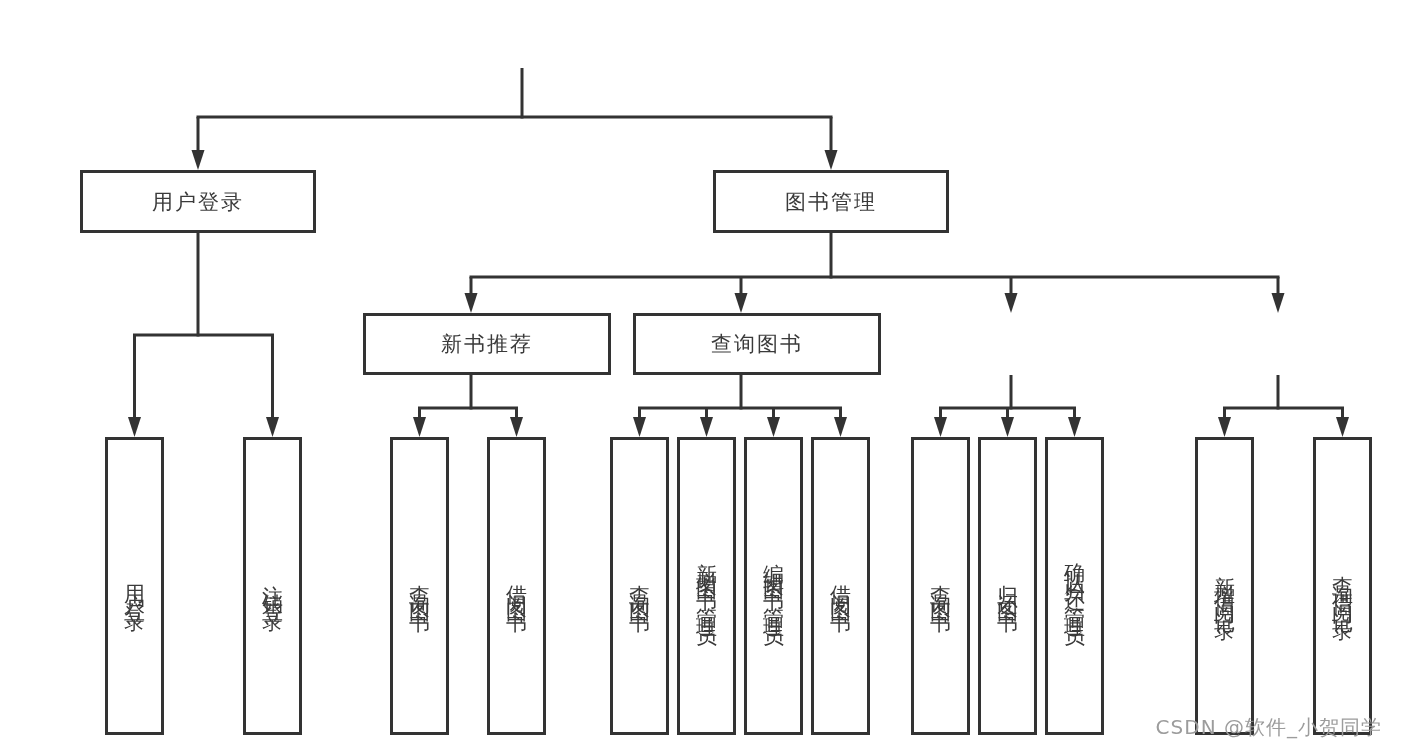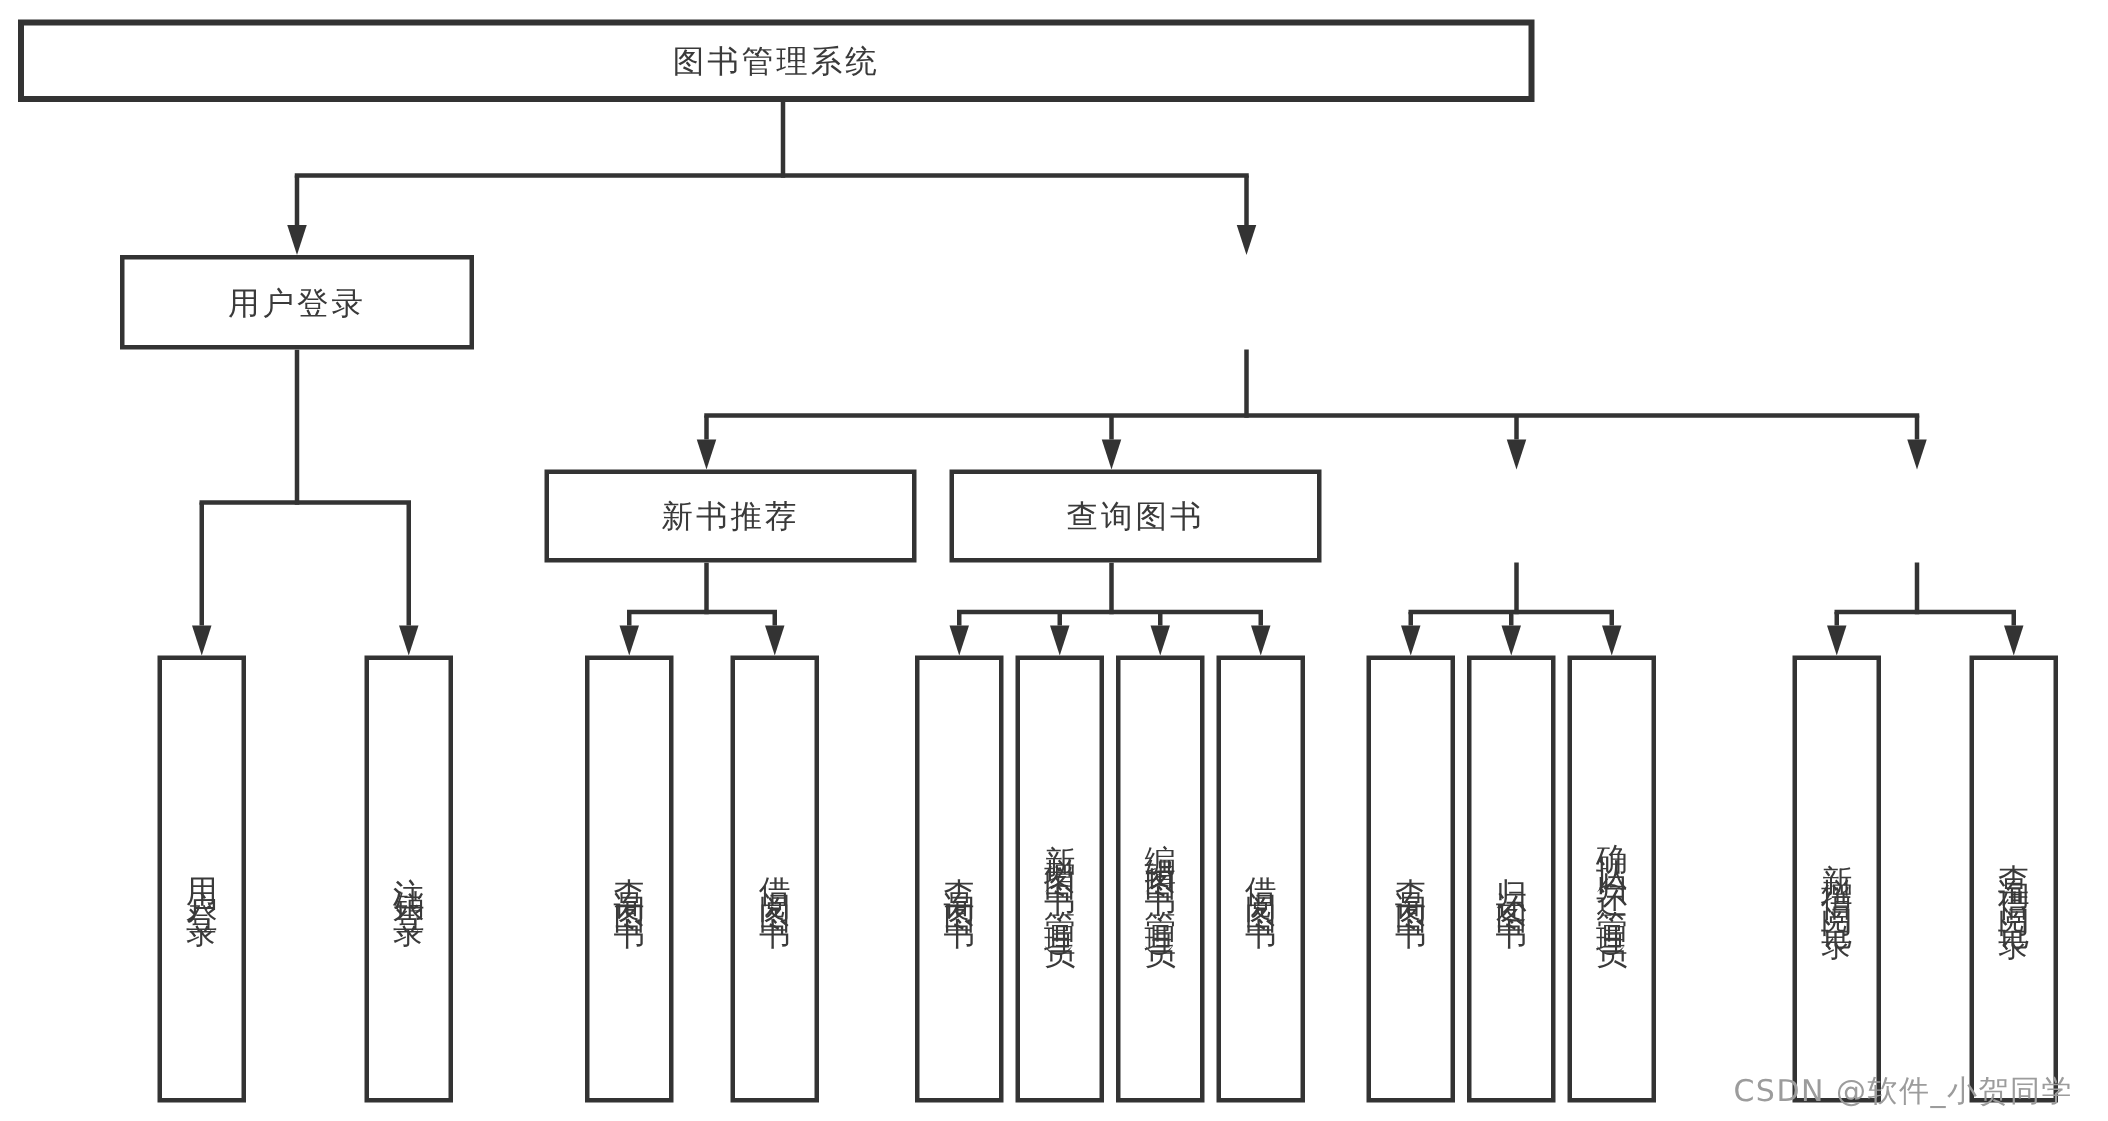--- a/index.html
+++ b/index.html
@@ -117,23 +117,23 @@
       <path class="ar" d="M1068 417 L1081 417 L1074.5 437 Z"></path>
 
     <path class="ln" d="M1278 375 V409.5"></path>
     <path class="ln" d="M1223 408 H1344"></path>
     <path class="ln" d="M1224.5 408 V417"></path>
       <path class="ar" d="M1218 417 L1231 417 L1224.5 437 Z"></path>
     <path class="ln" d="M1342.5 408 V417"></path>
       <path class="ar" d="M1336 417 L1349 417 L1342.5 437 Z"></path>
   </svg>
 
-  <div class="node root">图书管理系统</div>
 
   <div class="node l2a">用户登录</div>
+  <div class="node l2b">图书管理</div>
 
   <div class="node l3 l3a">新书推荐</div>
   <div class="node l3 l3b">查询图书</div>
 
   <div class="node leaf A1">
     <span class="vtext">用户登录</span>
   </div>
   <div class="node leaf A2">
     <span class="vtext">注销登录</span>
   </div>

